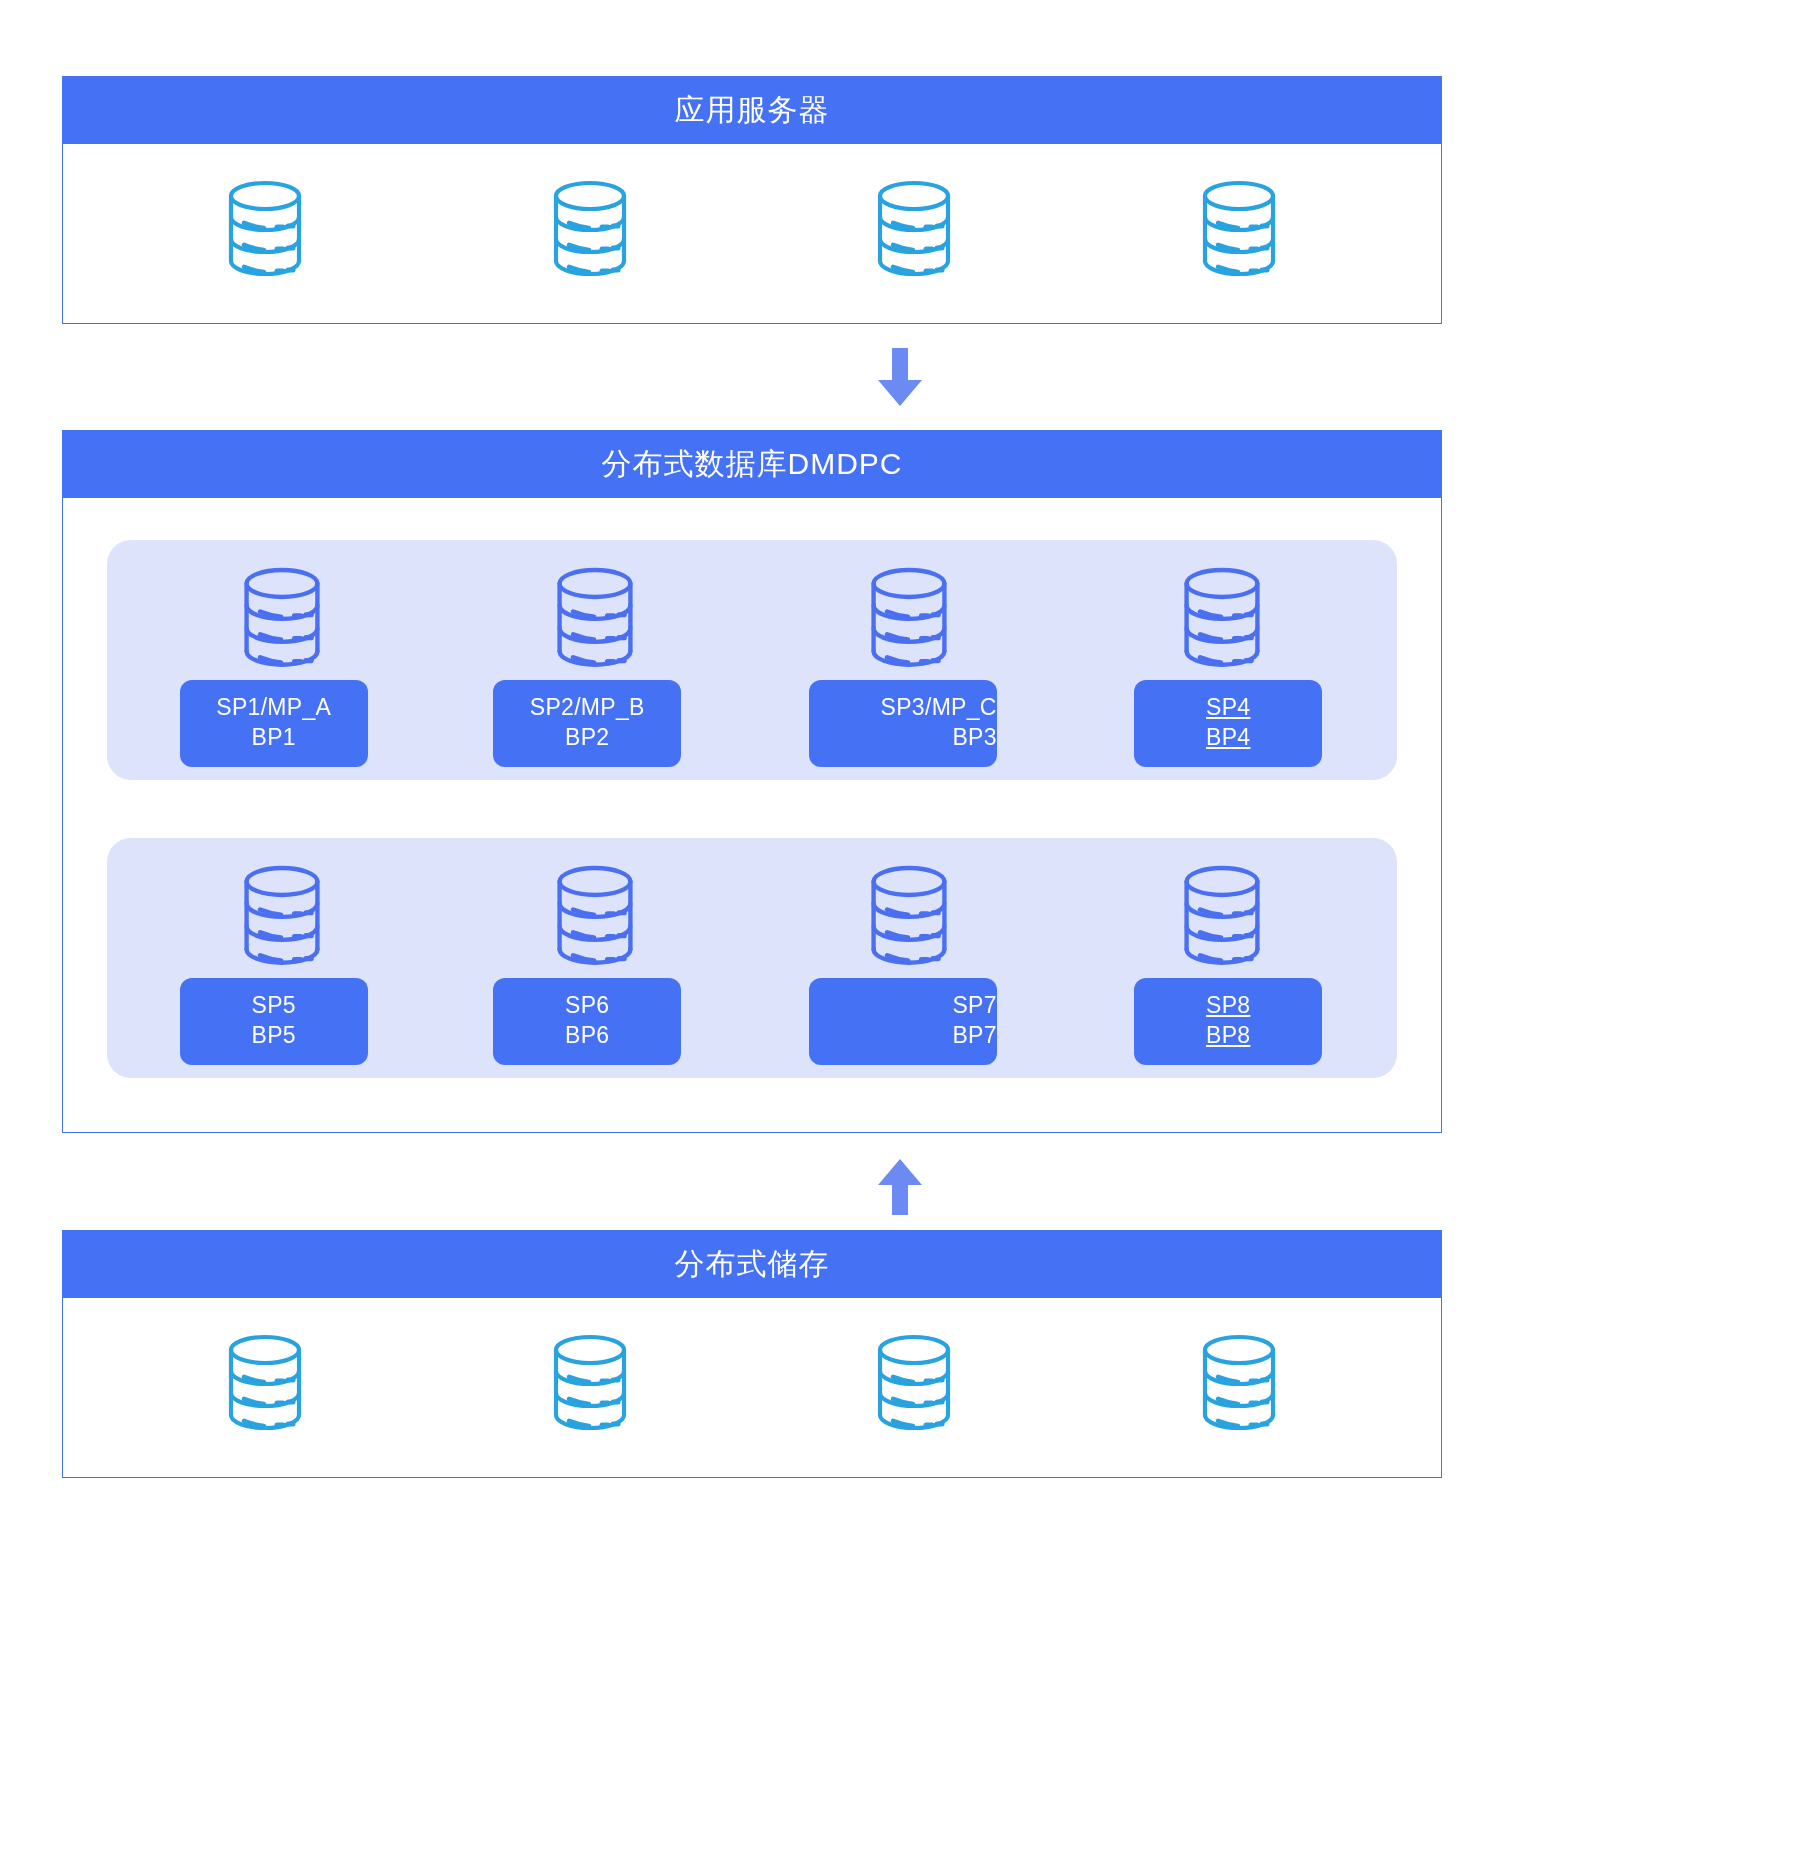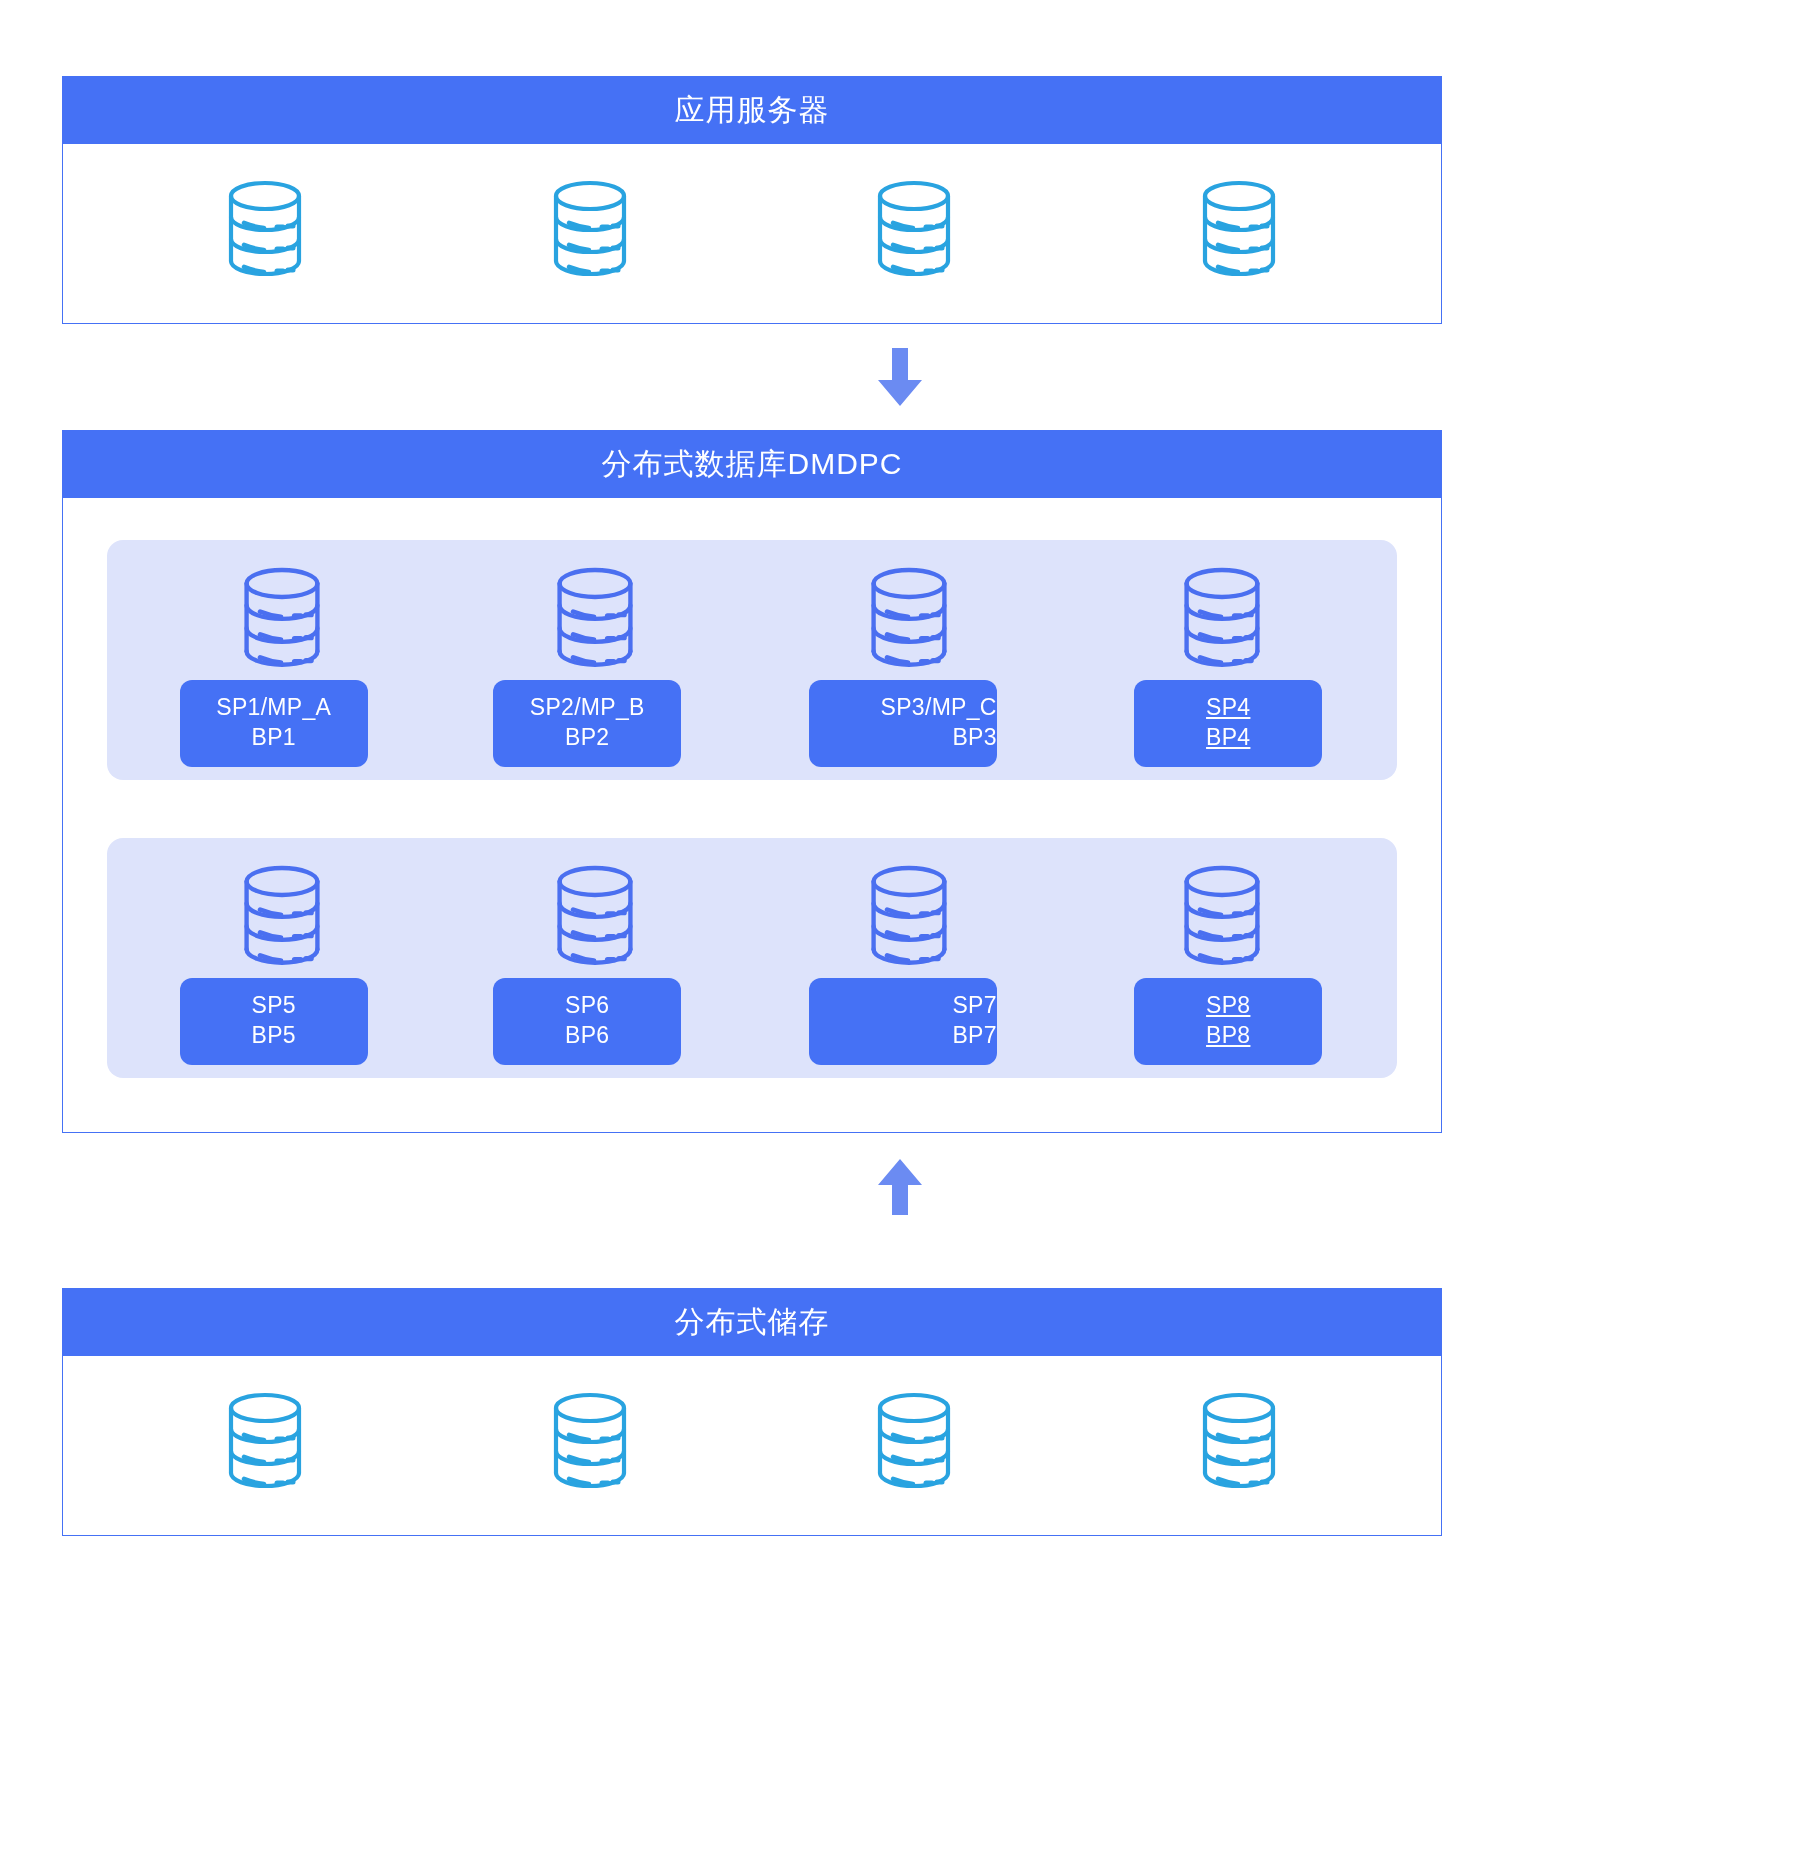--- a/index.html
+++ b/index.html
@@ -72,21 +72,21 @@
     pointer-events: none;
   }
 
   
   .dm-inner {
     padding: 42px 44px 40px 44px;
     box-sizing: border-box;
   }
   .row-panel {
     background: #dde3fb;
-    border-radius: 16px;
+    border-radius: 24px;
     position: relative;
     height: 240px;
     margin-bottom: 58px;
     box-sizing: border-box;
   }
   .row-panel:last-child { margin-bottom: 8px; }
 
   .node-grid {
     display: flex;
     height: 100%;
@@ -485,21 +485,21 @@
 
     </div>
   </div>
 
   <div class="arrow" style="top:1157px;">
     <svg width="52" height="60" viewBox="0 0 52 60" aria-hidden="true">
       <polygon points="26,2 48,28 34,28 34,58 18,58 18,28 4,28" fill="#6b8bf2"></polygon>
     </svg>
   </div>
 
-  <div class="section" style="top:1288px;">
+  <div class="section" style="top:1230px;">
     <div class="section-header">
       <span>分布式储存</span>
     </div>
     <div class="section-body" style="height:180px;">
       <div class="icon-strip">
 
         <div class="db-slot">
           <span class="db-wrap">
             <svg width="96" height="112" viewBox="0 0 96 112" aria-hidden="true">
               <g fill="none" stroke="#29a3e0" stroke-width="4.2" stroke-linecap="round" stroke-linejoin="round">

